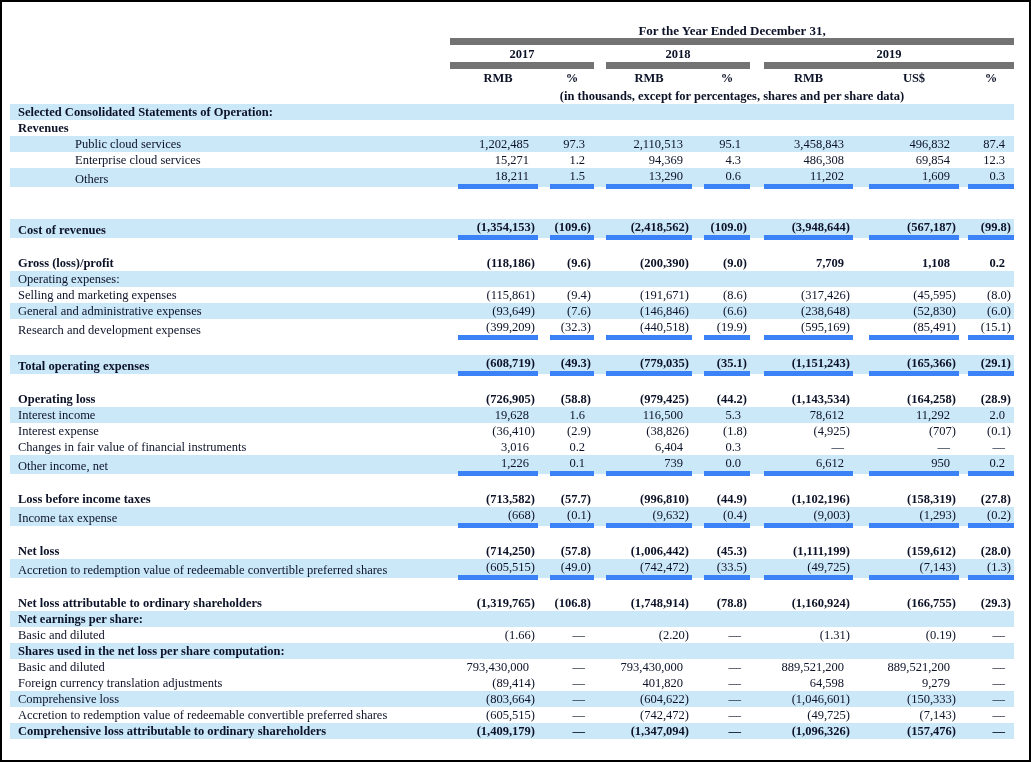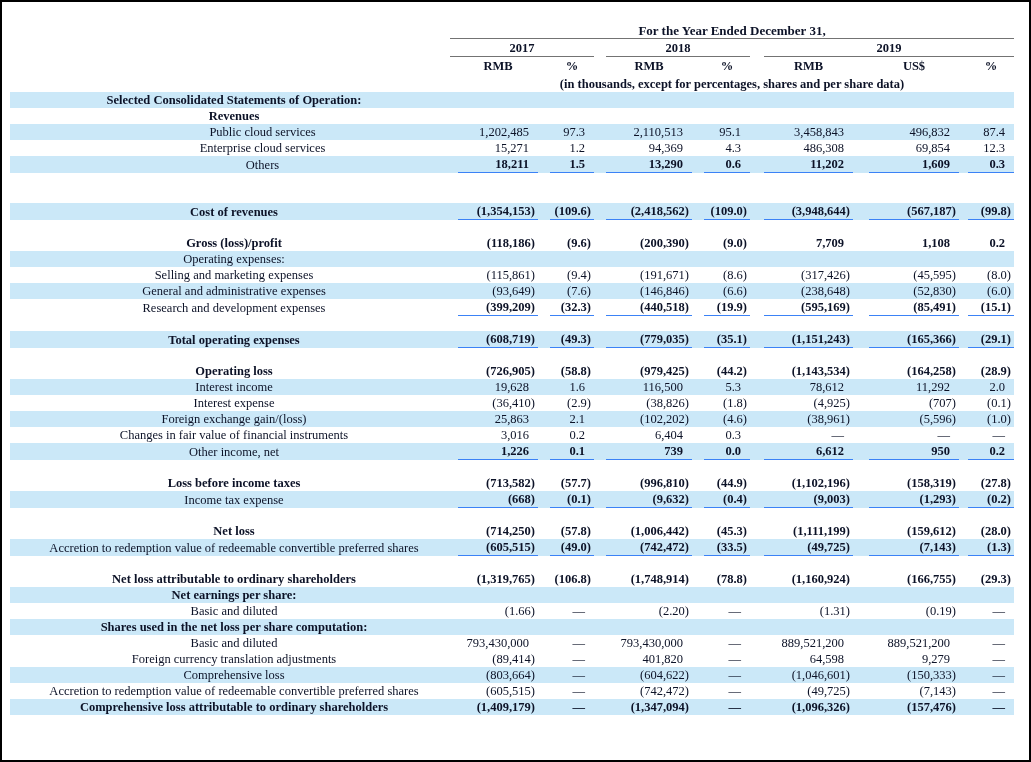--- a/index.html
+++ b/index.html
@@ -13,34 +13,34 @@
     font-family:"Liberation Serif", serif;
     color:#0c1227;
   }
   table.fin {
     border-collapse:collapse;
     table-layout:fixed;
     width:1004px;
     font-size:12.5px;
   }
   td { padding:0; vertical-align:bottom; height:16px; line-height:15px; white-space:nowrap; overflow:hidden; }
-  td.label { text-align:center; padding-left:8px; }
+  td.label { text-align:left; padding-left:8px; }
   td.label.indent { padding-left:65px; }
   td.val { text-align:right; padding-right:9px; }
   td.val.paren { padding-right:3px; }
   .b { font-weight:bold; }
-  td.u { border-bottom:1px solid #3b82f6;font-weight:bold; }
+  td.u { border-bottom:5px solid #3b82f6; }
   tr.shaded td { background:#cbe8f8; }
   tr.spacer td { height:15px; }
   
   tr.h1 td { height:24px; font-size:13px; }
   tr.h2 td, tr.h3 td { height:17px; }
   tr.h4 td { height:18px; }
   .hd { font-weight:bold; text-align:center; }
-  .rule { border-bottom:1px solid #737373; }
+  .rule { border-bottom:7px solid #737373; }
 </style>
 </head>
 <body>
 
 <div class="page">
   <table class="fin">
     <colgroup>
       <col style="width:440px">
         <col style="width:8px">
       <col style="width:80px">
@@ -356,37 +356,20 @@
           <td class="val paren">(38,826)</td>
           <td></td>
           <td class="val paren">(1.8)</td>
           <td></td>
           <td class="val paren">(4,925)</td>
           <td></td>
           <td class="val paren">(707)</td>
           <td></td>
           <td class="val paren">(0.1)</td>
         </tr>
-        <tr class="shaded">
-          <td class="label">Foreign exchange gain/(loss)</td>
-          <td></td>
-          <td class="val">25,863</td>
-          <td></td>
-          <td class="val">2.1</td>
-          <td></td>
-          <td class="val paren">(102,202)</td>
-          <td></td>
-          <td class="val paren">(4.6)</td>
-          <td></td>
-          <td class="val paren">(38,961)</td>
-          <td></td>
-          <td class="val paren">(5,596)</td>
-          <td></td>
-          <td class="val paren">(1.0)</td>
-        </tr>
         <tr>
           <td class="label">Changes in fair value of financial instruments</td>
           <td></td>
           <td class="val">3,016</td>
           <td></td>
           <td class="val">0.2</td>
           <td></td>
           <td class="val">6,404</td>
           <td></td>
           <td class="val">0.3</td>

